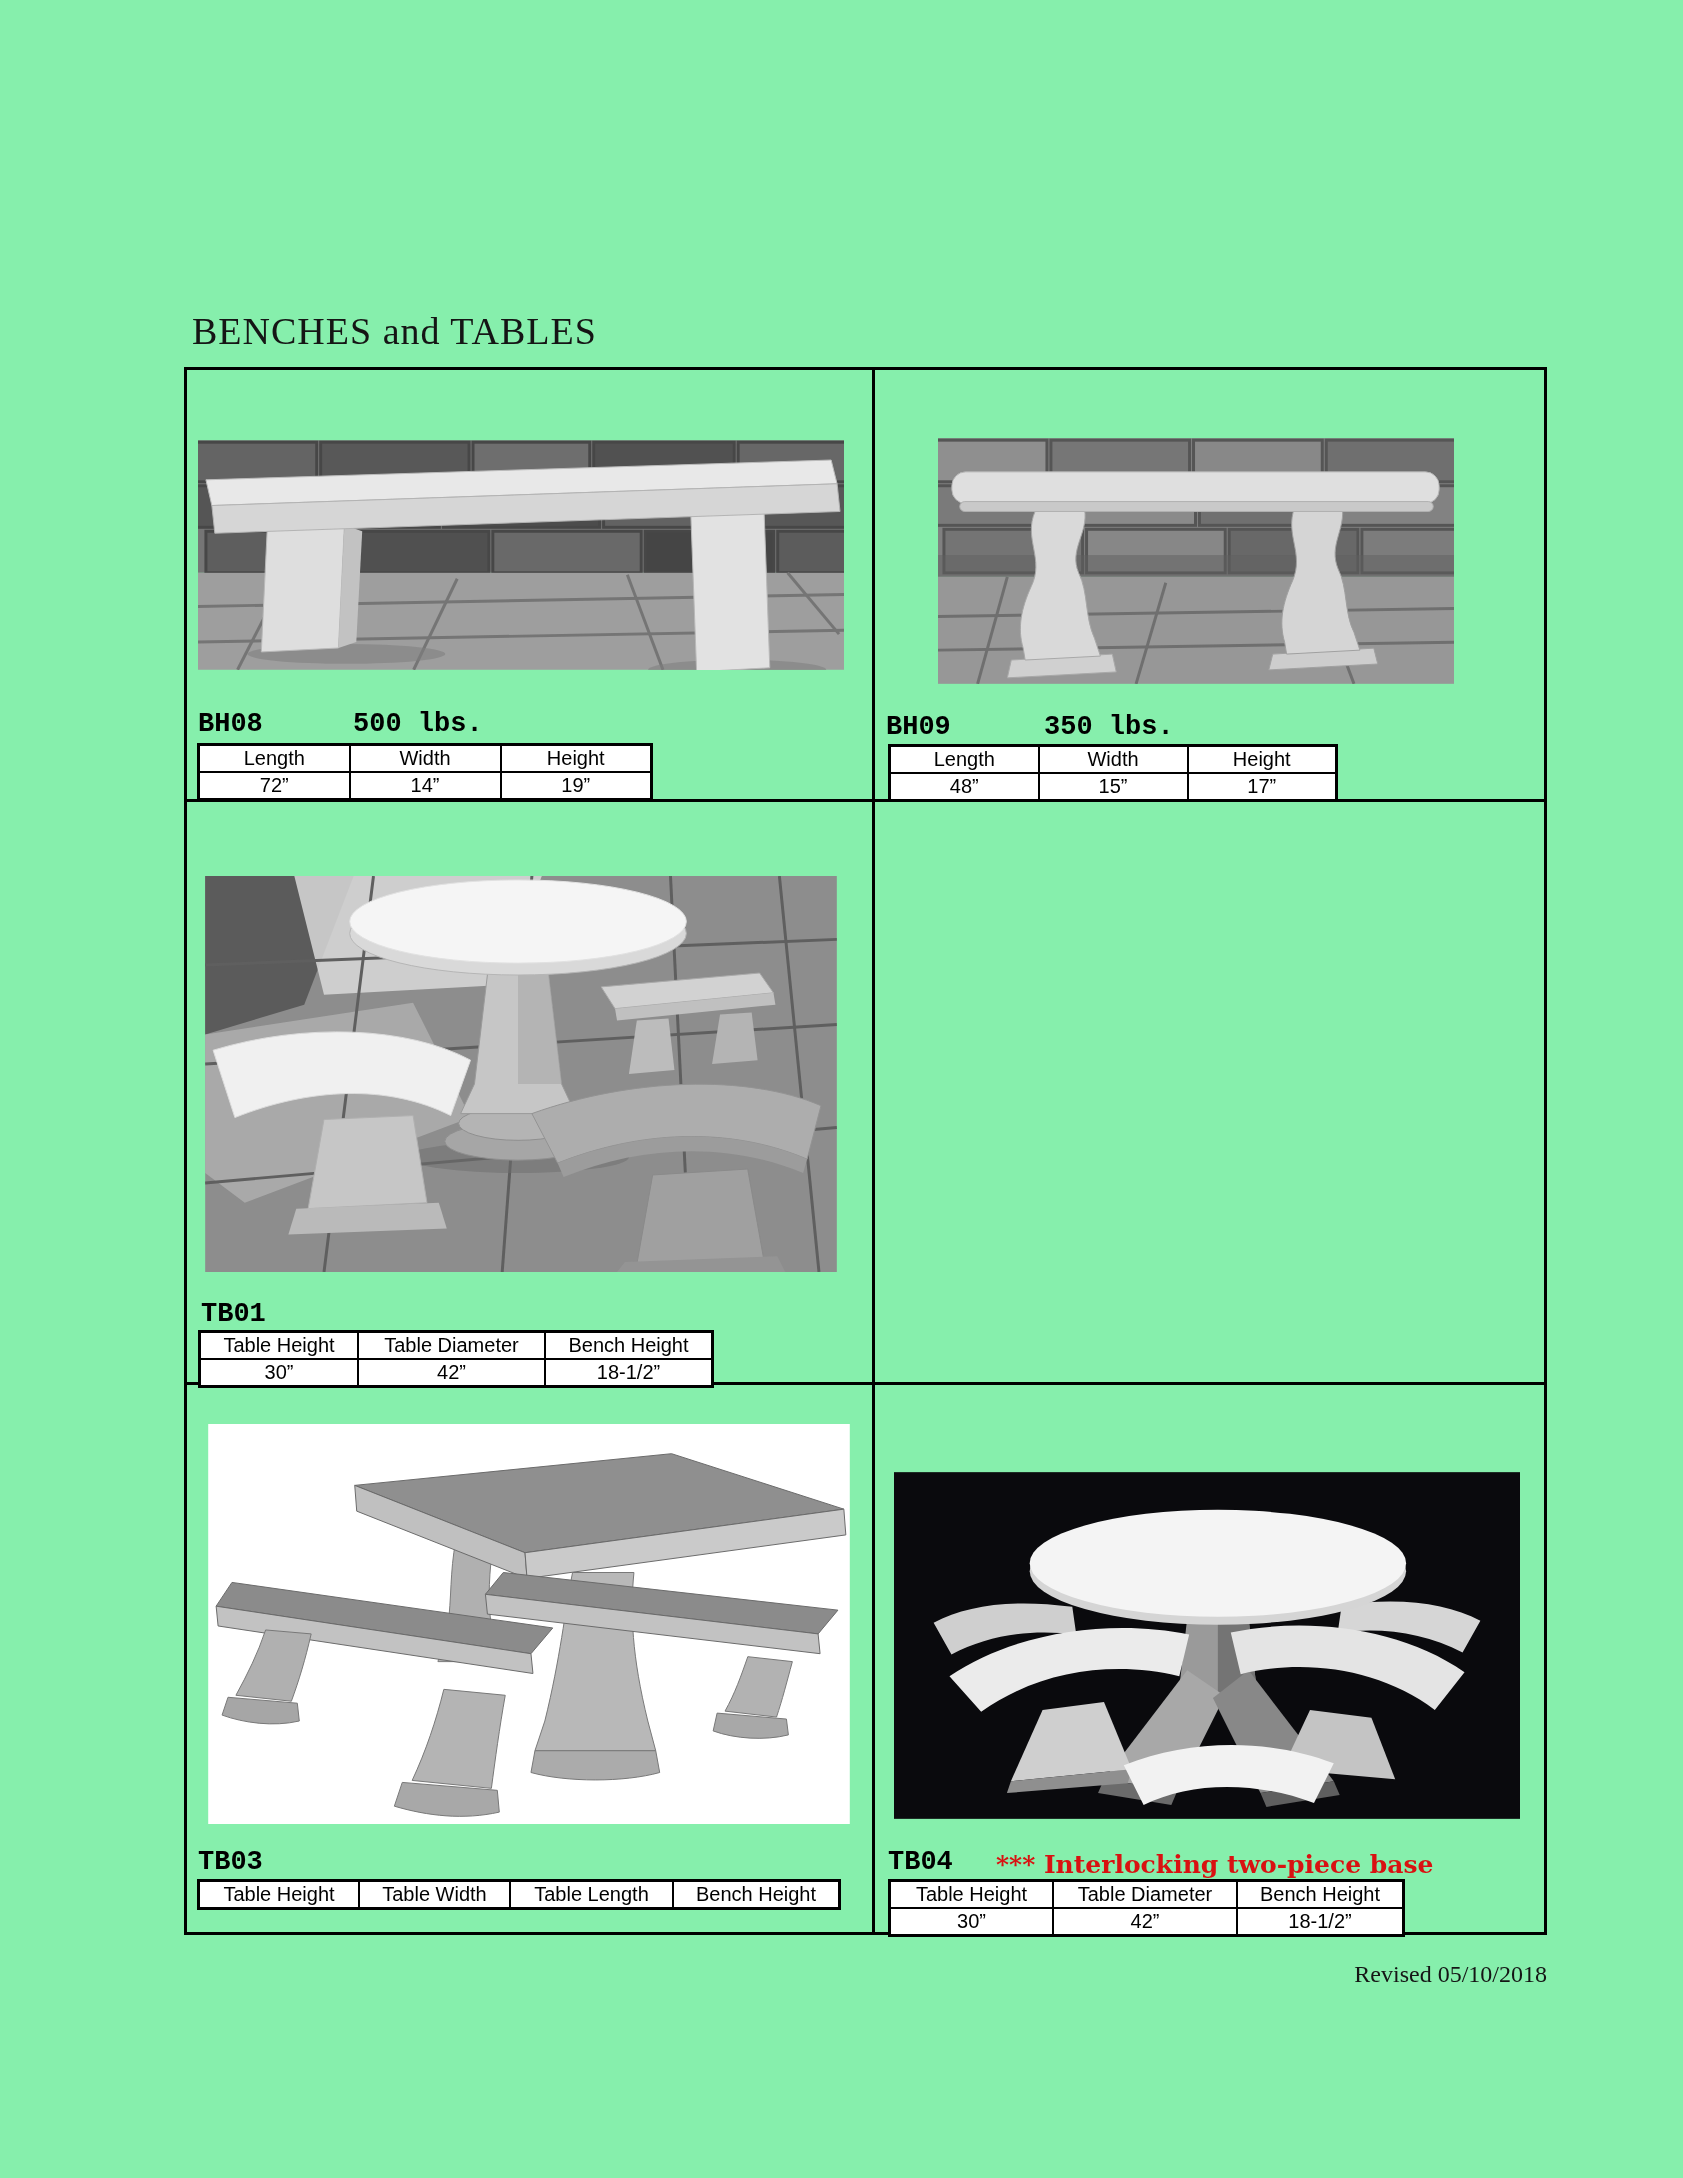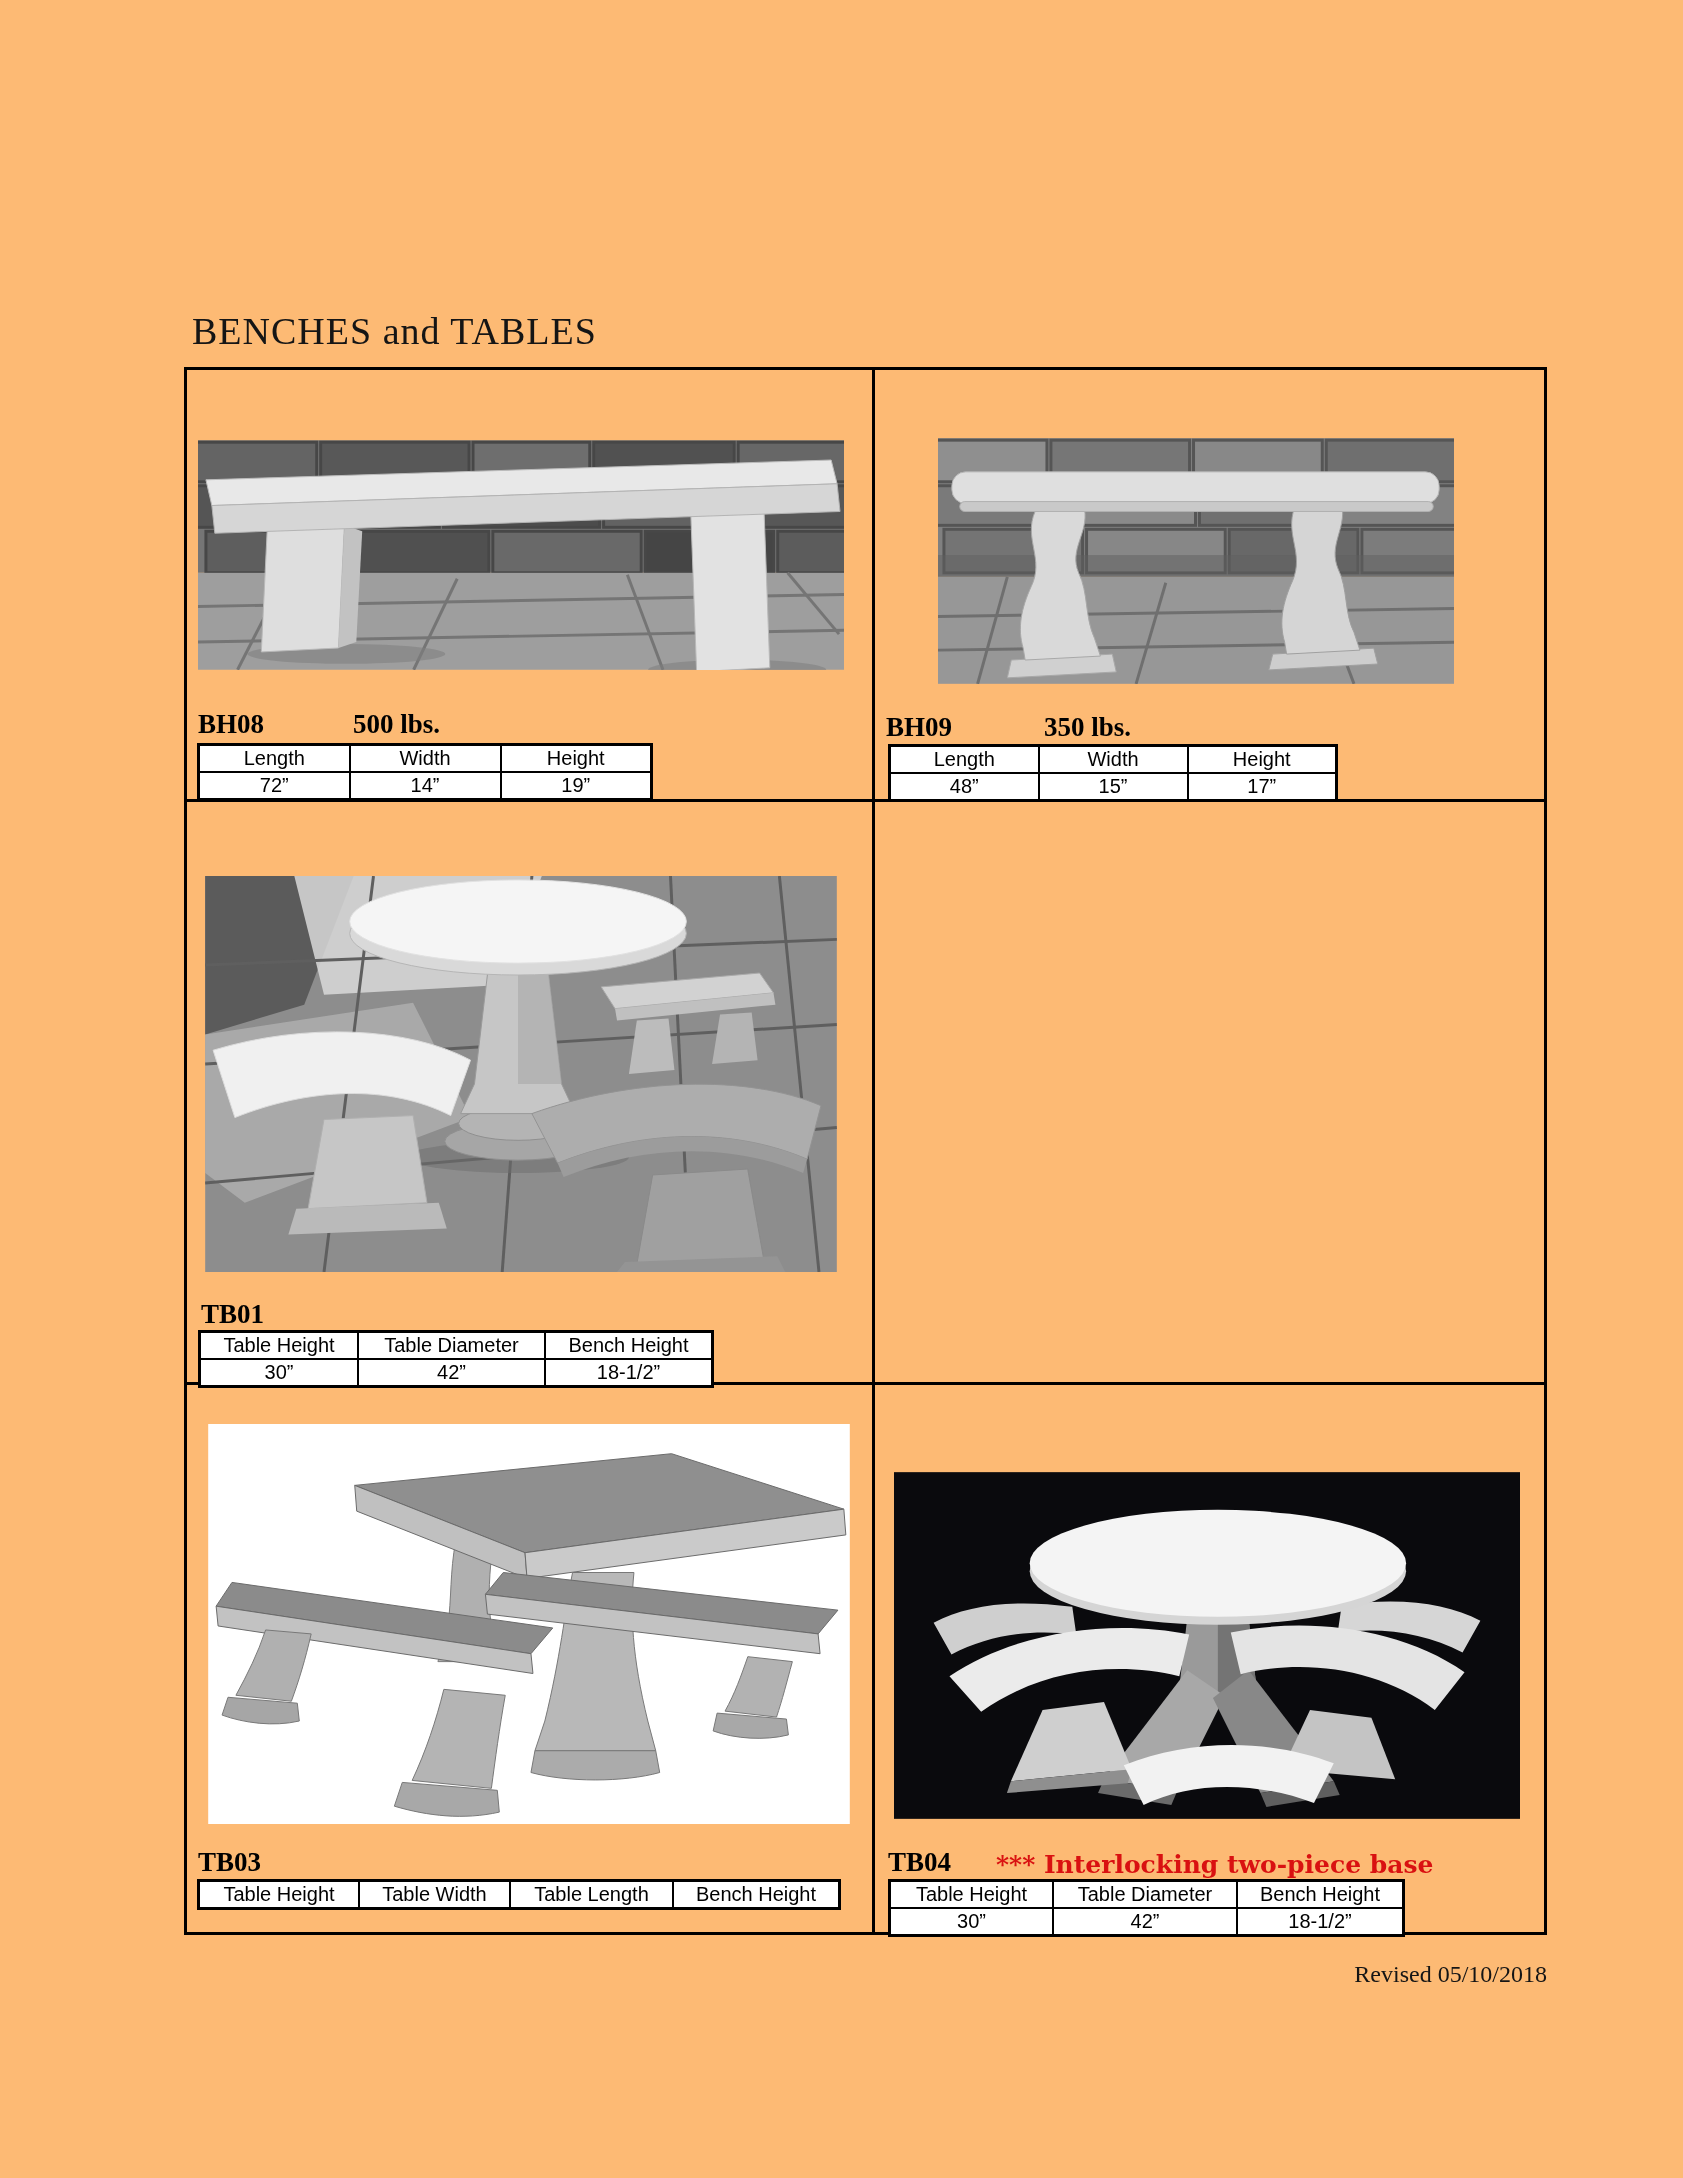--- a/index.html
+++ b/index.html
@@ -1,21 +1,21 @@
 <!DOCTYPE html>
 <html><head>
 <meta charset="utf-8">
 <style>
   html,body{margin:0;padding:0;background:#ffffff;}
-  .page{position:relative;width:1683px;height:2178px;background:#fdba74;overflow:hidden;
+  .page{position:relative;width:1683px;height:2178px;background:#86efac;overflow:hidden;
         font-family:"Liberation Sans",sans-serif;color:#000;}
   .title{position:absolute;left:192px;top:309px;font-family:"Liberation Serif",serif;
          font-size:38px;color:#151515;letter-spacing:1px;white-space:nowrap;}
   .gridline{position:absolute;background:#000;}
-  .code-label{position:absolute;font-family:Liberation Serif, serif;font-weight:bold;
+  .code-label{position:absolute;font-family:Liberation Mono, monospace;font-weight:bold;
               font-size:27px;white-space:nowrap;color:#000;}
   .red-note{position:absolute;font-family:"DejaVu Serif",serif;font-weight:bold;
             font-size:25px;white-space:nowrap;color:#d91111;text-align:center;}
   .spec-table{position:absolute;border-collapse:collapse;table-layout:fixed;
               border:3px solid #000;background:#fff;}
   .spec-table th,.spec-table td{border:2px solid #000;font-family:"Liberation Sans",sans-serif;
               font-weight:normal;font-size:20px;text-align:center;vertical-align:middle;
               height:25px;line-height:25px;padding:0;overflow:hidden;white-space:nowrap;}
   .photo{position:absolute;line-height:0;}
   .footer{position:absolute;left:1317px;top:1961px;width:230px;text-align:right;

